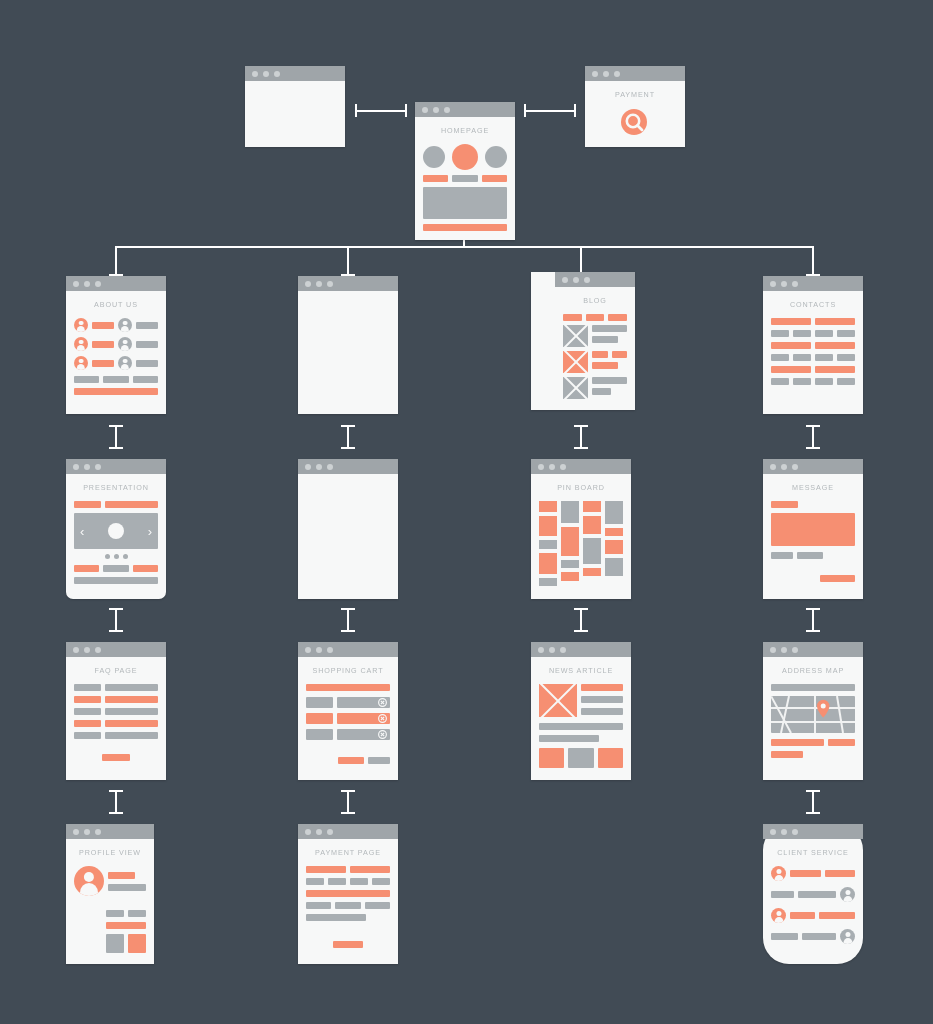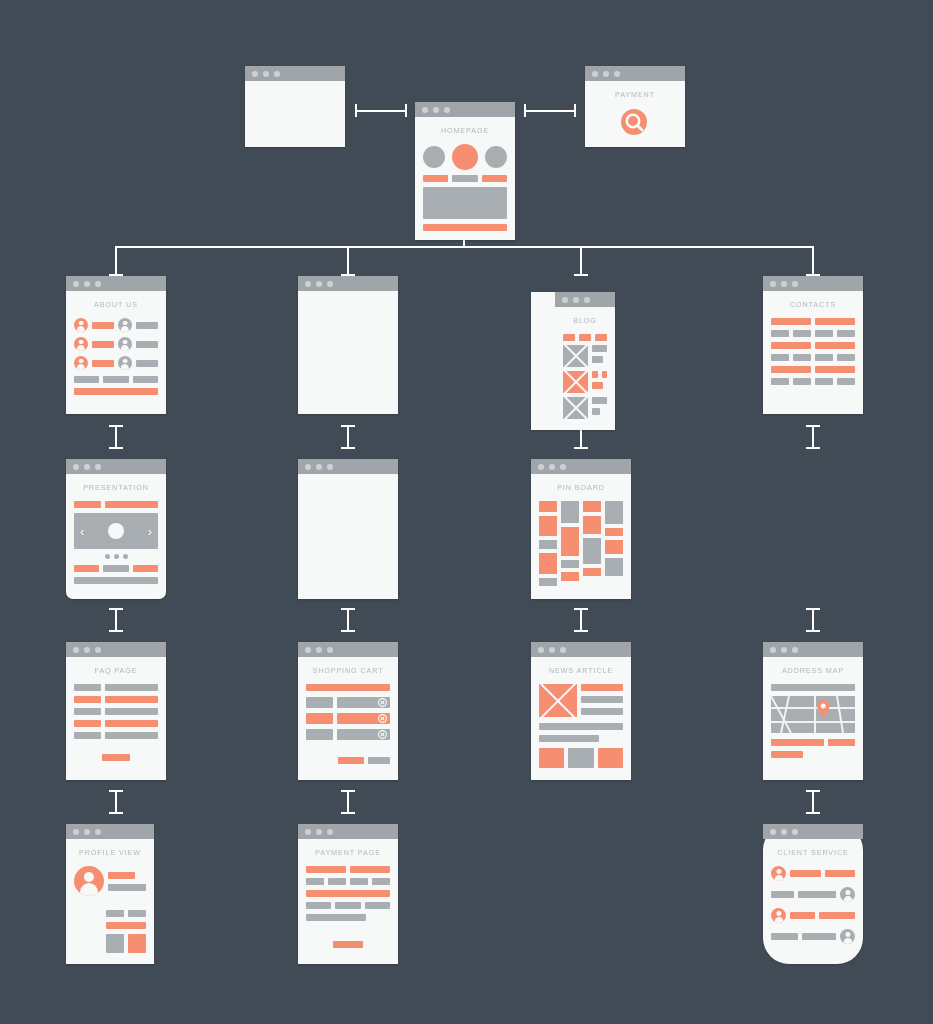--- a/index.html
+++ b/index.html
@@ -230,21 +230,21 @@
   </div>
 
   <div class="card" style="left:298px; top:276px; width:100px; height:138px;">
     <div class="bar">
       <span class="dot"></span>
         <span class="dot"></span>
         <span class="dot"></span>
     </div>
   </div>
 
-  <div class="card" style="left:531px; top:292px; width:84px; height:138px;padding-left:24px;">
+  <div class="card" style="left:531px; top:272px; width:104px; height:138px;padding-left:24px;">
     <div class="bar">
       <span class="dot"></span>
         <span class="dot"></span>
         <span class="dot"></span>
     </div>
     <div class="body">
       <div class="title">BLOG</div>
       <div class="row" style="margin-bottom:4px;">
         <span class="o b flex1"></span>
         <span class="o b flex1"></span>
@@ -390,20 +390,40 @@
         <span class="col flex1" style="gap:4px;">
           <span class="g" style="height:23px;"></span>
           <span class="o" style="height:8px;"></span>
           <span class="o" style="height:14px;"></span>
           <span class="g" style="height:18px;"></span>
         </span>
       </div>
     </div>
   </div>
 
+  <div class="card" style="left:763px; top:459px; width:100px; height:140px;">
+    <div class="bar">
+      <span class="dot"></span>
+        <span class="dot"></span>
+        <span class="dot"></span>
+    </div>
+    <div class="body">
+      <div class="title">MESSAGE</div>
+      <div class="o b" style="width:32%;margin-bottom:5px;"></div>
+      <div class="o" style="height:33px;border-radius:1px;margin-bottom:6px;"></div>
+      <div class="row" style="margin-bottom:16px;">
+        <span class="g b" style="flex:1;"></span>
+        <span class="g b" style="flex:1.2;"></span>
+        <span style="flex:1.3;"></span>
+      </div>
+      <div style="display:flex;justify-content:flex-end;">
+        <span class="o b" style="width:42%;"></span>
+      </div>
+    </div>
+  </div>
 
   <div class="card" style="left:66px; top:642px; width:100px; height:138px;">
     <div class="bar">
       <span class="dot"></span>
         <span class="dot"></span>
         <span class="dot"></span>
     </div>
     <div class="body">
       <div class="title">FAQ PAGE</div>
       <div class="col" style="gap:5px;">

